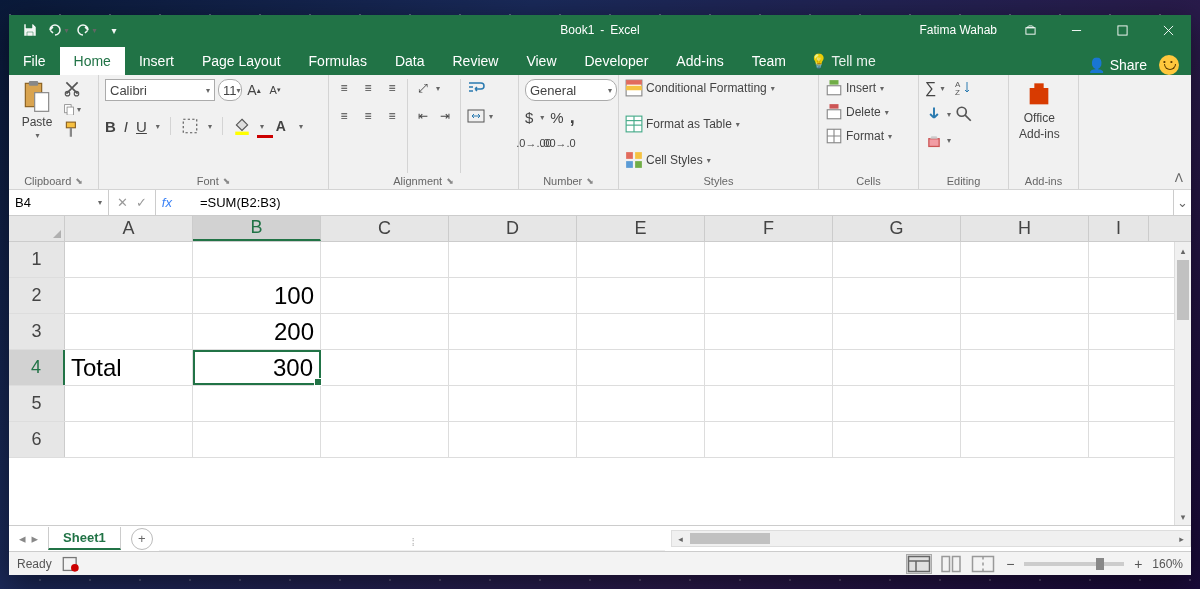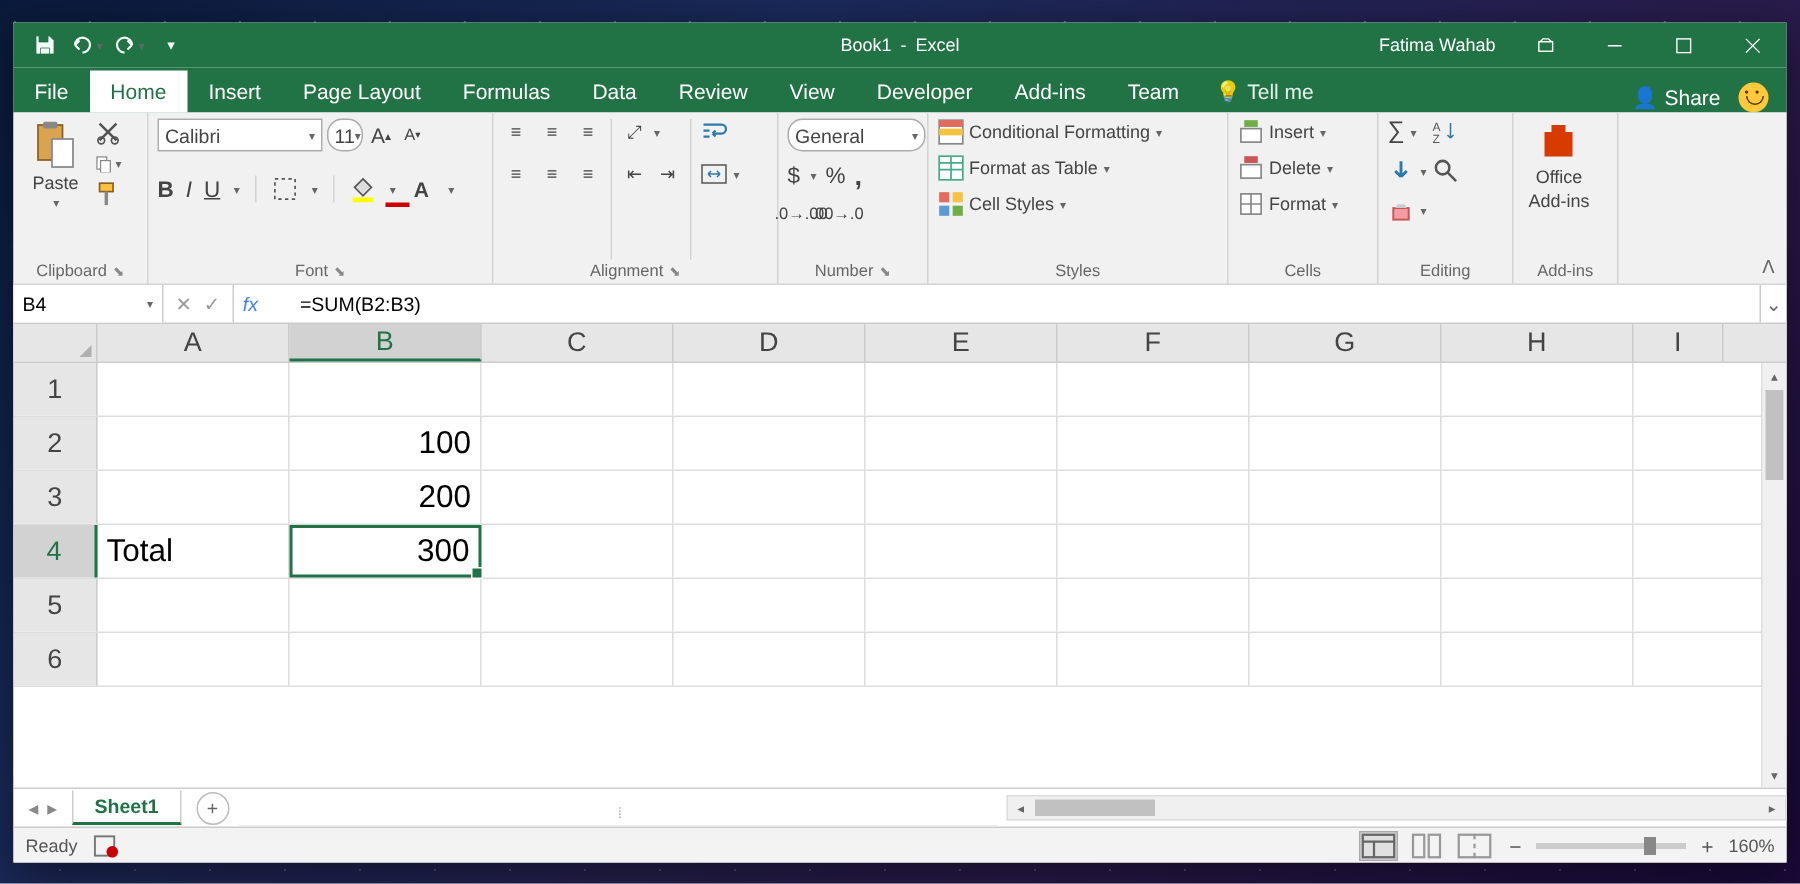--- a/index.html
+++ b/index.html
@@ -58,21 +58,21 @@
   .grid-area { flex: 1; display: flex; flex-direction: column; background: #fff; overflow: hidden; }
   .col-headers { height: 26px; display: flex; background: #e6e6e6; border-bottom: 1px solid #ccc; }
   .corner { width: 56px; background: #e6e6e6; border-right: 1px solid #ccc; position: relative; }
   .corner::after { content: ""; position: absolute; right: 3px; bottom: 3px; width: 0; height: 0; border-left: 8px solid transparent; border-bottom: 8px solid #b0b0b0; }
   .colh { width: 128px; border-right: 1px solid #ccc; display: flex; align-items: center; justify-content: center; font-size: 18px; color: #444; }
   .colh.sel { background: #d2d2d2; color: #217346; border-bottom: 2px solid #217346; }
   .rows { flex: 1; overflow: hidden; position: relative; }
   .grow { height: 36px; display: flex; border-bottom: 1px solid #ddd; }
   .rowh { width: 56px; background: #e6e6e6; border-right: 1px solid #ccc; display: flex; align-items: center; justify-content: center; font-size: 18px; color: #444; }
   .rowh.sel { background: #d2d2d2; color: #217346; border-right: 2px solid #217346; }
-  .cell { width: 128px; border-right: 1px solid #ddd; display: flex; align-items: center; padding: 0 6px; font-size: 21px; color: #000; }
+  .cell { width: 128px; border-right: 1px solid #ddd; display: flex; align-items: center; padding: 0 6px; font-size: 24px; color: #000; }
   .cell.num { justify-content: flex-end; }
   .cell.sel { border: 2px solid #217346; position: relative; }
   .cell.sel::after { content: ""; position: absolute; right: -3px; bottom: -3px; width: 6px; height: 6px; background: #217346; border: 1px solid #fff; }
   .vscroll { position: absolute; right: 0; top: 0; bottom: 0; width: 17px; background: #f0f0f0; border-left: 1px solid #ddd; }
   .vscroll .thumb { position: absolute; top: 18px; left: 2px; right: 2px; height: 60px; background: #c1c1c1; }
   .vscroll .arr { position: absolute; left: 0; right: 0; height: 17px; display: flex; align-items: center; justify-content: center; font-size: 9px; color: #666; }
 
   
   .sheettabs { height: 26px; background: #fff; border-top: 1px solid #ccc; display: flex; align-items: center; font-size: 13px; }
   .nav-arrows { display: flex; gap: 6px; padding: 0 10px; color: #888; }
@@ -332,21 +332,21 @@
           <span class="ico" style="font-size:11px;">.00→.0</span>
         </div>
       </div>
       <div class="group-label">
           <span>Number</span>
           <span class="launcher">⬊</span>
         </div>
     </div>
 
     <div class="group" style="width:200px;">
-      <div class="group-body col" style="gap:6px;">
+      <div class="group-body col" style="gap:18px;">
         <div class="row">
             <span class="ico">
               <svg viewBox="0 0 16 16">
                 <rect x="1" y="1" width="14" height="14" fill="#fff" stroke="#888"></rect>
                 <rect x="1" y="1" width="14" height="4" fill="#e26b5d"></rect>
                 <rect x="1" y="6" width="14" height="4" fill="#f5c242"></rect>
               </svg>
             </span>
             <span>Conditional Formatting</span>
             <span class="dd">▾</span>

